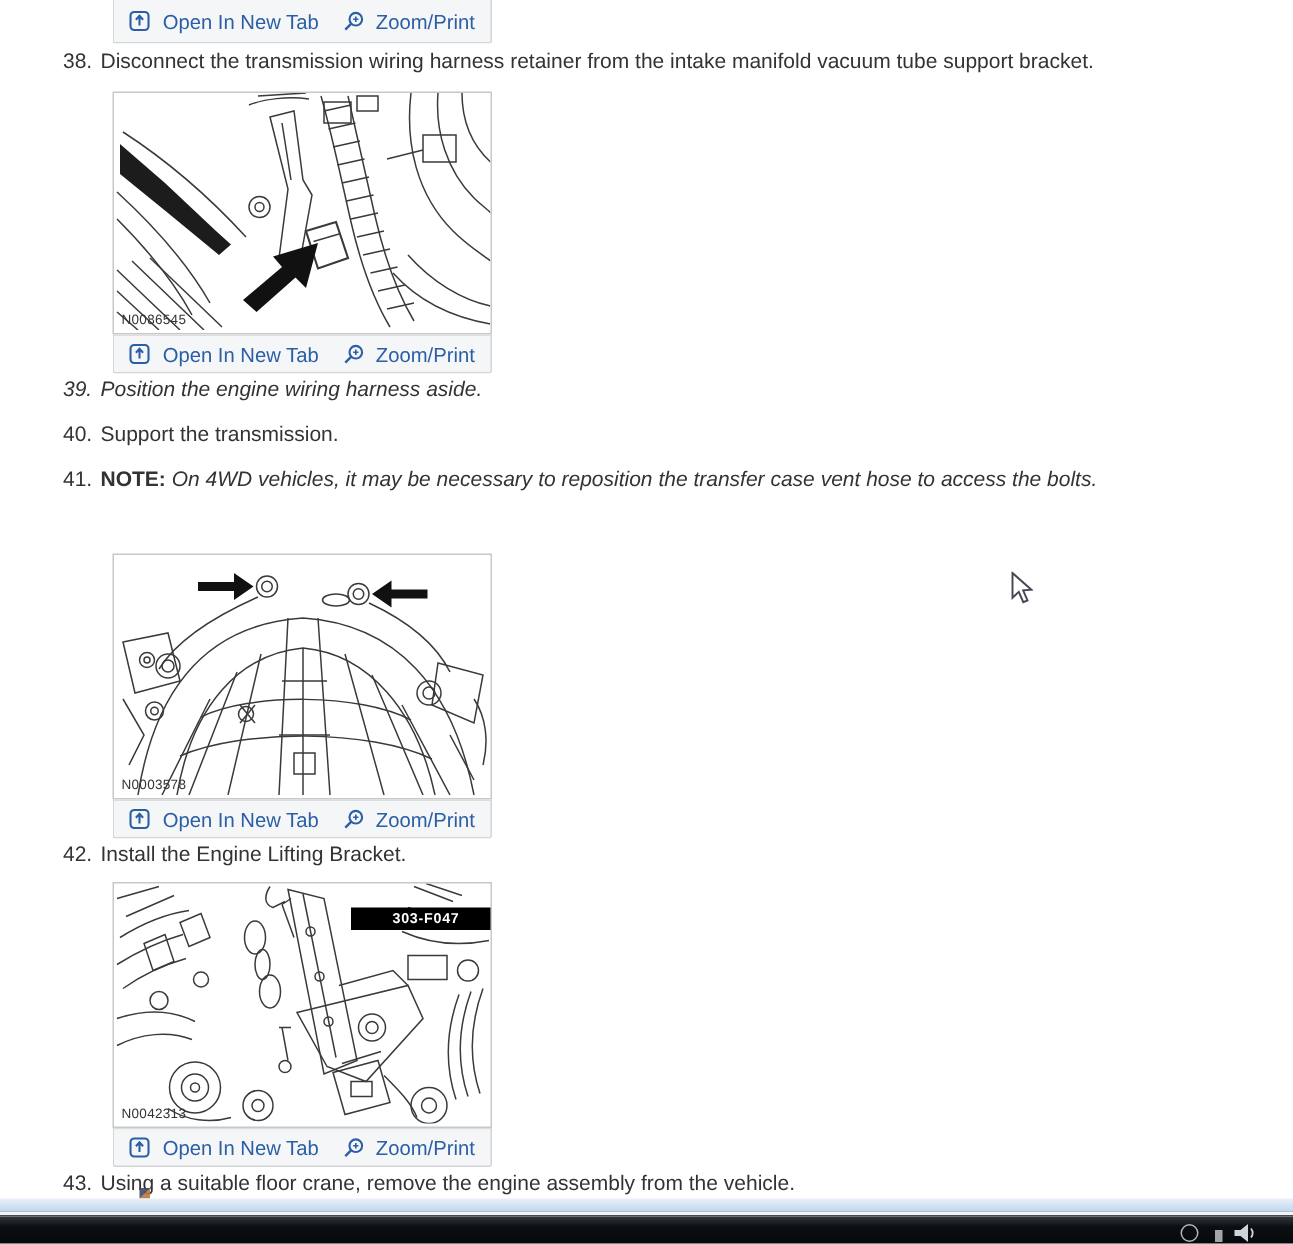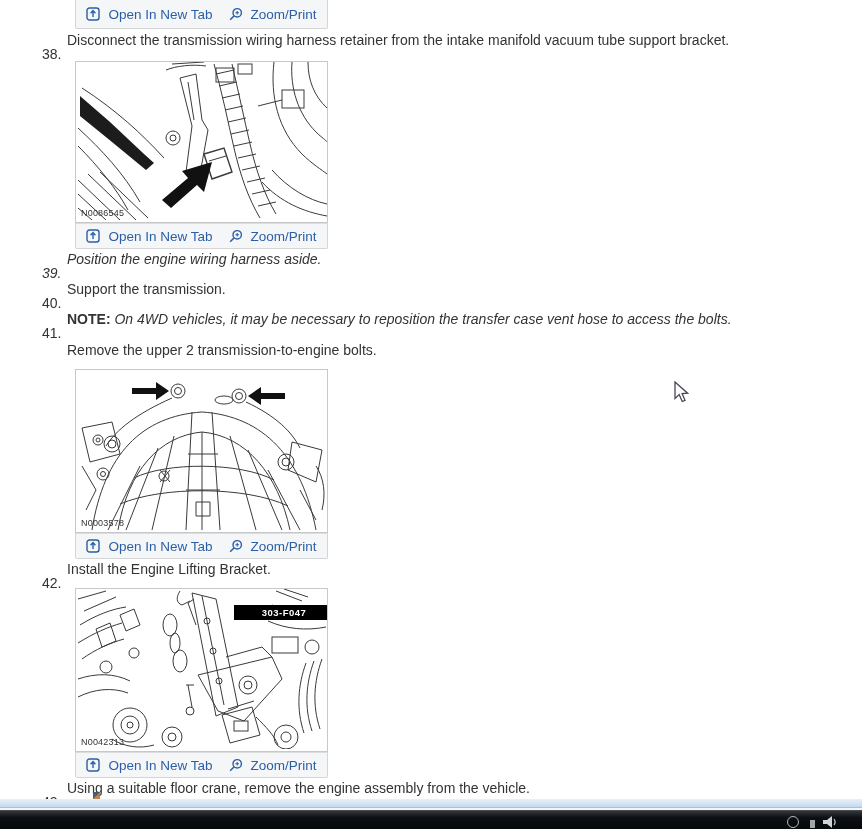--- a/index.html
+++ b/index.html
@@ -1,21 +1,21 @@
 <!DOCTYPE html>
 <html><head>
 <meta charset="utf-8">
 <style>
   html,body{margin:0;padding:0;}
   #screen{
     position:relative;width:862px;height:829px;background:#ffffff;overflow:hidden;
     font-family:"Liberation Sans", sans-serif;color:#333333;
   }
   .step{position:absolute;left:42px;display:flex;font-size:14px;color:#333333;line-height:1.25;}
-  .step .num{width:25px;flex:0 0 25px;margin-top:14px;}
+  .step .num{width:25px;flex:0 0 25px;}
   .step .txt{white-space:nowrap;}
   .note-label{font-weight:bold;font-style:normal;}
   .note-text{font-style:italic;text-align:right;}
   .card{position:absolute;left:75px;width:253px;text-align:center;}
   .imgbox{position:relative;background:#ffffff;border:1px solid #c7c8ca;overflow:hidden;}
   .figlabel{position:absolute;left:5px;bottom:4px;font-size:9px;color:#333;letter-spacing:.2px;}
   .badge{position:absolute;left:158px;top:16px;width:100px;height:15px;background:#000;color:#fff;
          font-size:9.5px;font-weight:bold;display:flex;align-items:center;justify-content:center;letter-spacing:.5px;}
   .btnbar{height:26px;background:#f5f6f8;border:1px solid #d4d5d7;border-top:1px solid #dcdddf;
           display:flex;align-items:center;justify-content:center;gap:16px;
@@ -123,23 +123,20 @@
   <div class="step" style="top:281px;">
     <span class="num">40.</span>
     <span class="txt">Support the transmission.</span>
   </div>
   <div class="step" style="top:311px;">
     <span class="num">41.</span>
     <span class="txt">
       <span class="note-label">NOTE: </span>
       <span class="note-text">On 4WD vehicles, it may be necessary to reposition the transfer case vent hose to access the bolts.</span>
     </span>
-  </div>
-  <div class="step" style="top:342px;left:67px;">
-    <span class="txt">Remove the upper 2 transmission-to-engine bolts.</span>
   </div>
 
   <div class="card" style="top:369px;">
     <div class="imgbox fig" style="height:162px;">
       <svg width="251" height="160" viewBox="0 0 251 160">
         <g stroke="#3a3a3a" fill="none" stroke-width="1">
           <path d="M16,160 C28,84 66,46 126,42 C188,46 226,88 240,160"></path>
           <path d="M42,160 C52,100 84,66 126,62 C170,66 202,104 214,160"></path>
           <path d="M126,62 L126,160 M98,66 L76,160 M154,66 L180,160 M82,78 L50,160 M172,80 L206,160 M64,96 L32,160 M192,100 L224,160"></path>
           <path d="M58,108 C90,92 164,92 198,110 M44,134 C86,116 170,116 212,136"></path>

